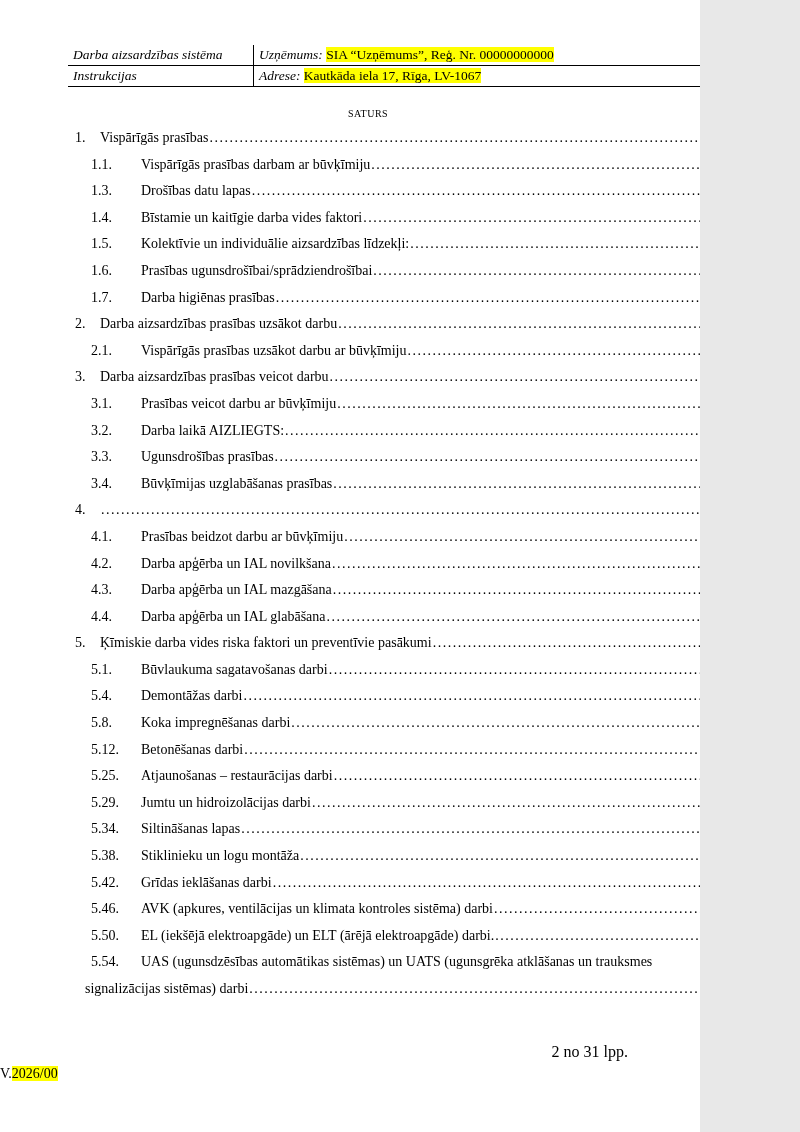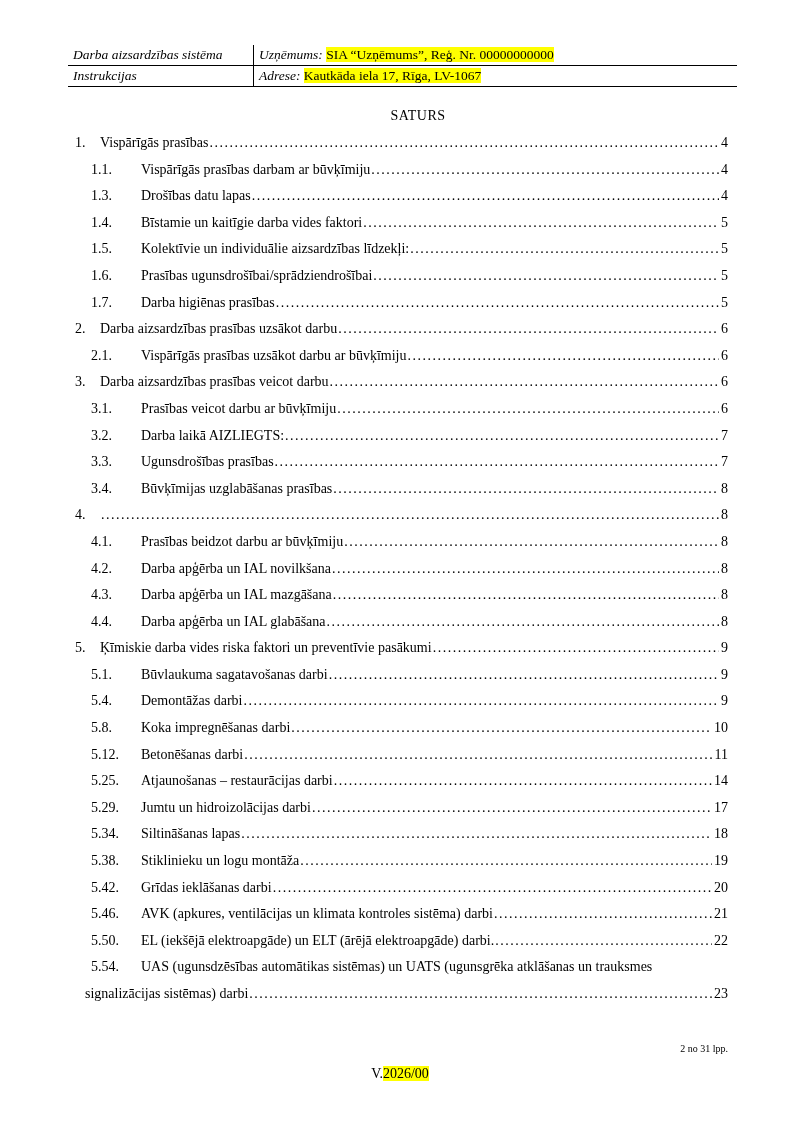--- a/index.html
+++ b/index.html
@@ -1,18 +1,18 @@
 <!DOCTYPE html>
 <html style="--hl: #ffff00;"><head>
 <meta charset="utf-8">
 <style>
   html,body{margin:0;padding:0;background:#e8e8e8;}
   .page{
     position:relative;
-    width:800px;height:1132px;
+    width:700px;height:1132px;
     background:#ffffff;
     font-family:"Liberation Serif","DejaVu Serif",serif;
     color:#000;
     box-sizing:border-box;
     padding:45px 32px 0 68px;
     overflow:hidden;
   }
   
   table.hdr{
     border-collapse:collapse;
@@ -29,21 +29,21 @@
     overflow:hidden;
   }
   td.hcell-left{width:176px;font-style:italic;}
   td.hcell-right{border-left:1px solid #000;padding-left:8px;margin-top:38px;}
   .hdr-label{font-style:italic;}
   .hl{background:var(--hl,#ffff00);}
   
   .doc-title{
     margin:21px 0 11px 0;
     text-align:center;
-    font-size:14px;
+    font-size:10px;
     font-weight:normal;
     letter-spacing:0.5px;
   }
   
   .toc{width:660px;}
   .toc-row{
     display:flex;
     align-items:baseline;
     font-size:14px;
     line-height:16px;
@@ -63,26 +63,25 @@
   }
   .leader::before{
     content:"..................................................................................................................................................................................................................................";
     letter-spacing:1.5px;
   }
   .toc-page{flex:none;padding-left:1px;}
   
   .footer-pageinfo{
     position:absolute;
     top:1043px;right:72px;
-    font-size:10px;
+    font-size:16px;
   }
   .footer-version{
     position:absolute;
     top:1066px;left:0;width:800px;
-    text-align:center;
     font-size:14px;
   }
 </style>
 </head>
 <body>
 
 <div class="page">
 
   <table class="hdr">
     <tbody>

